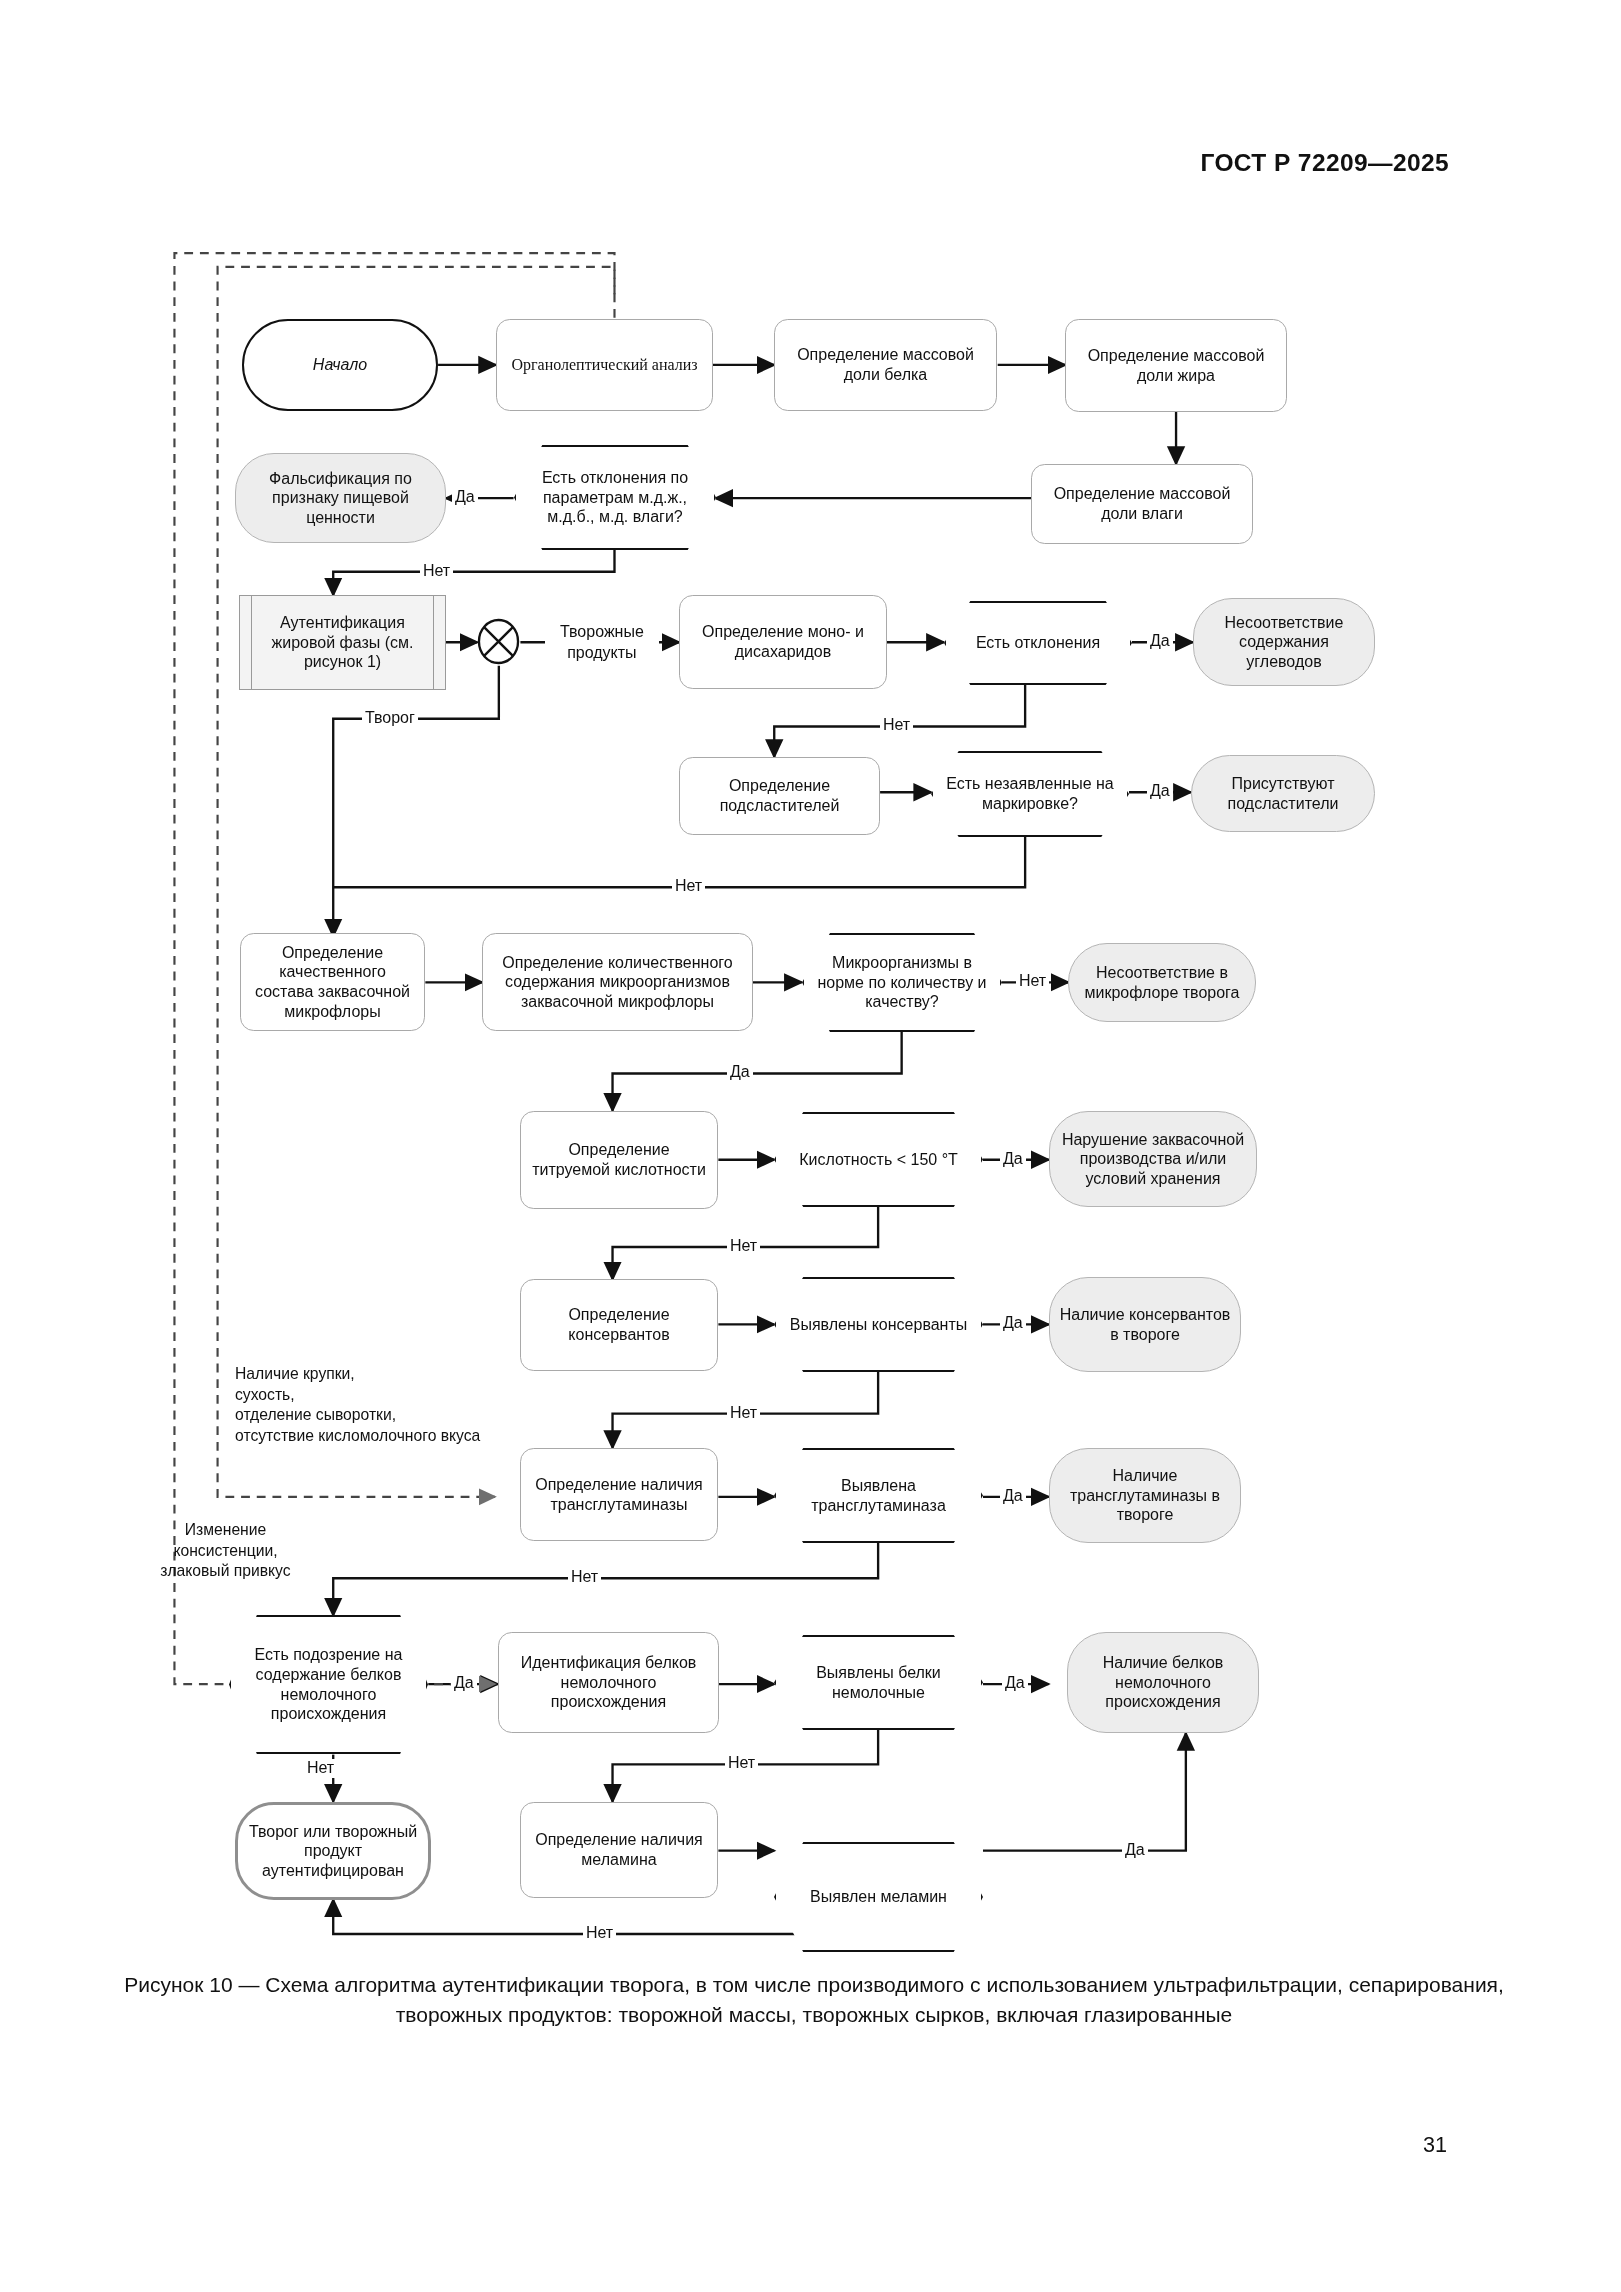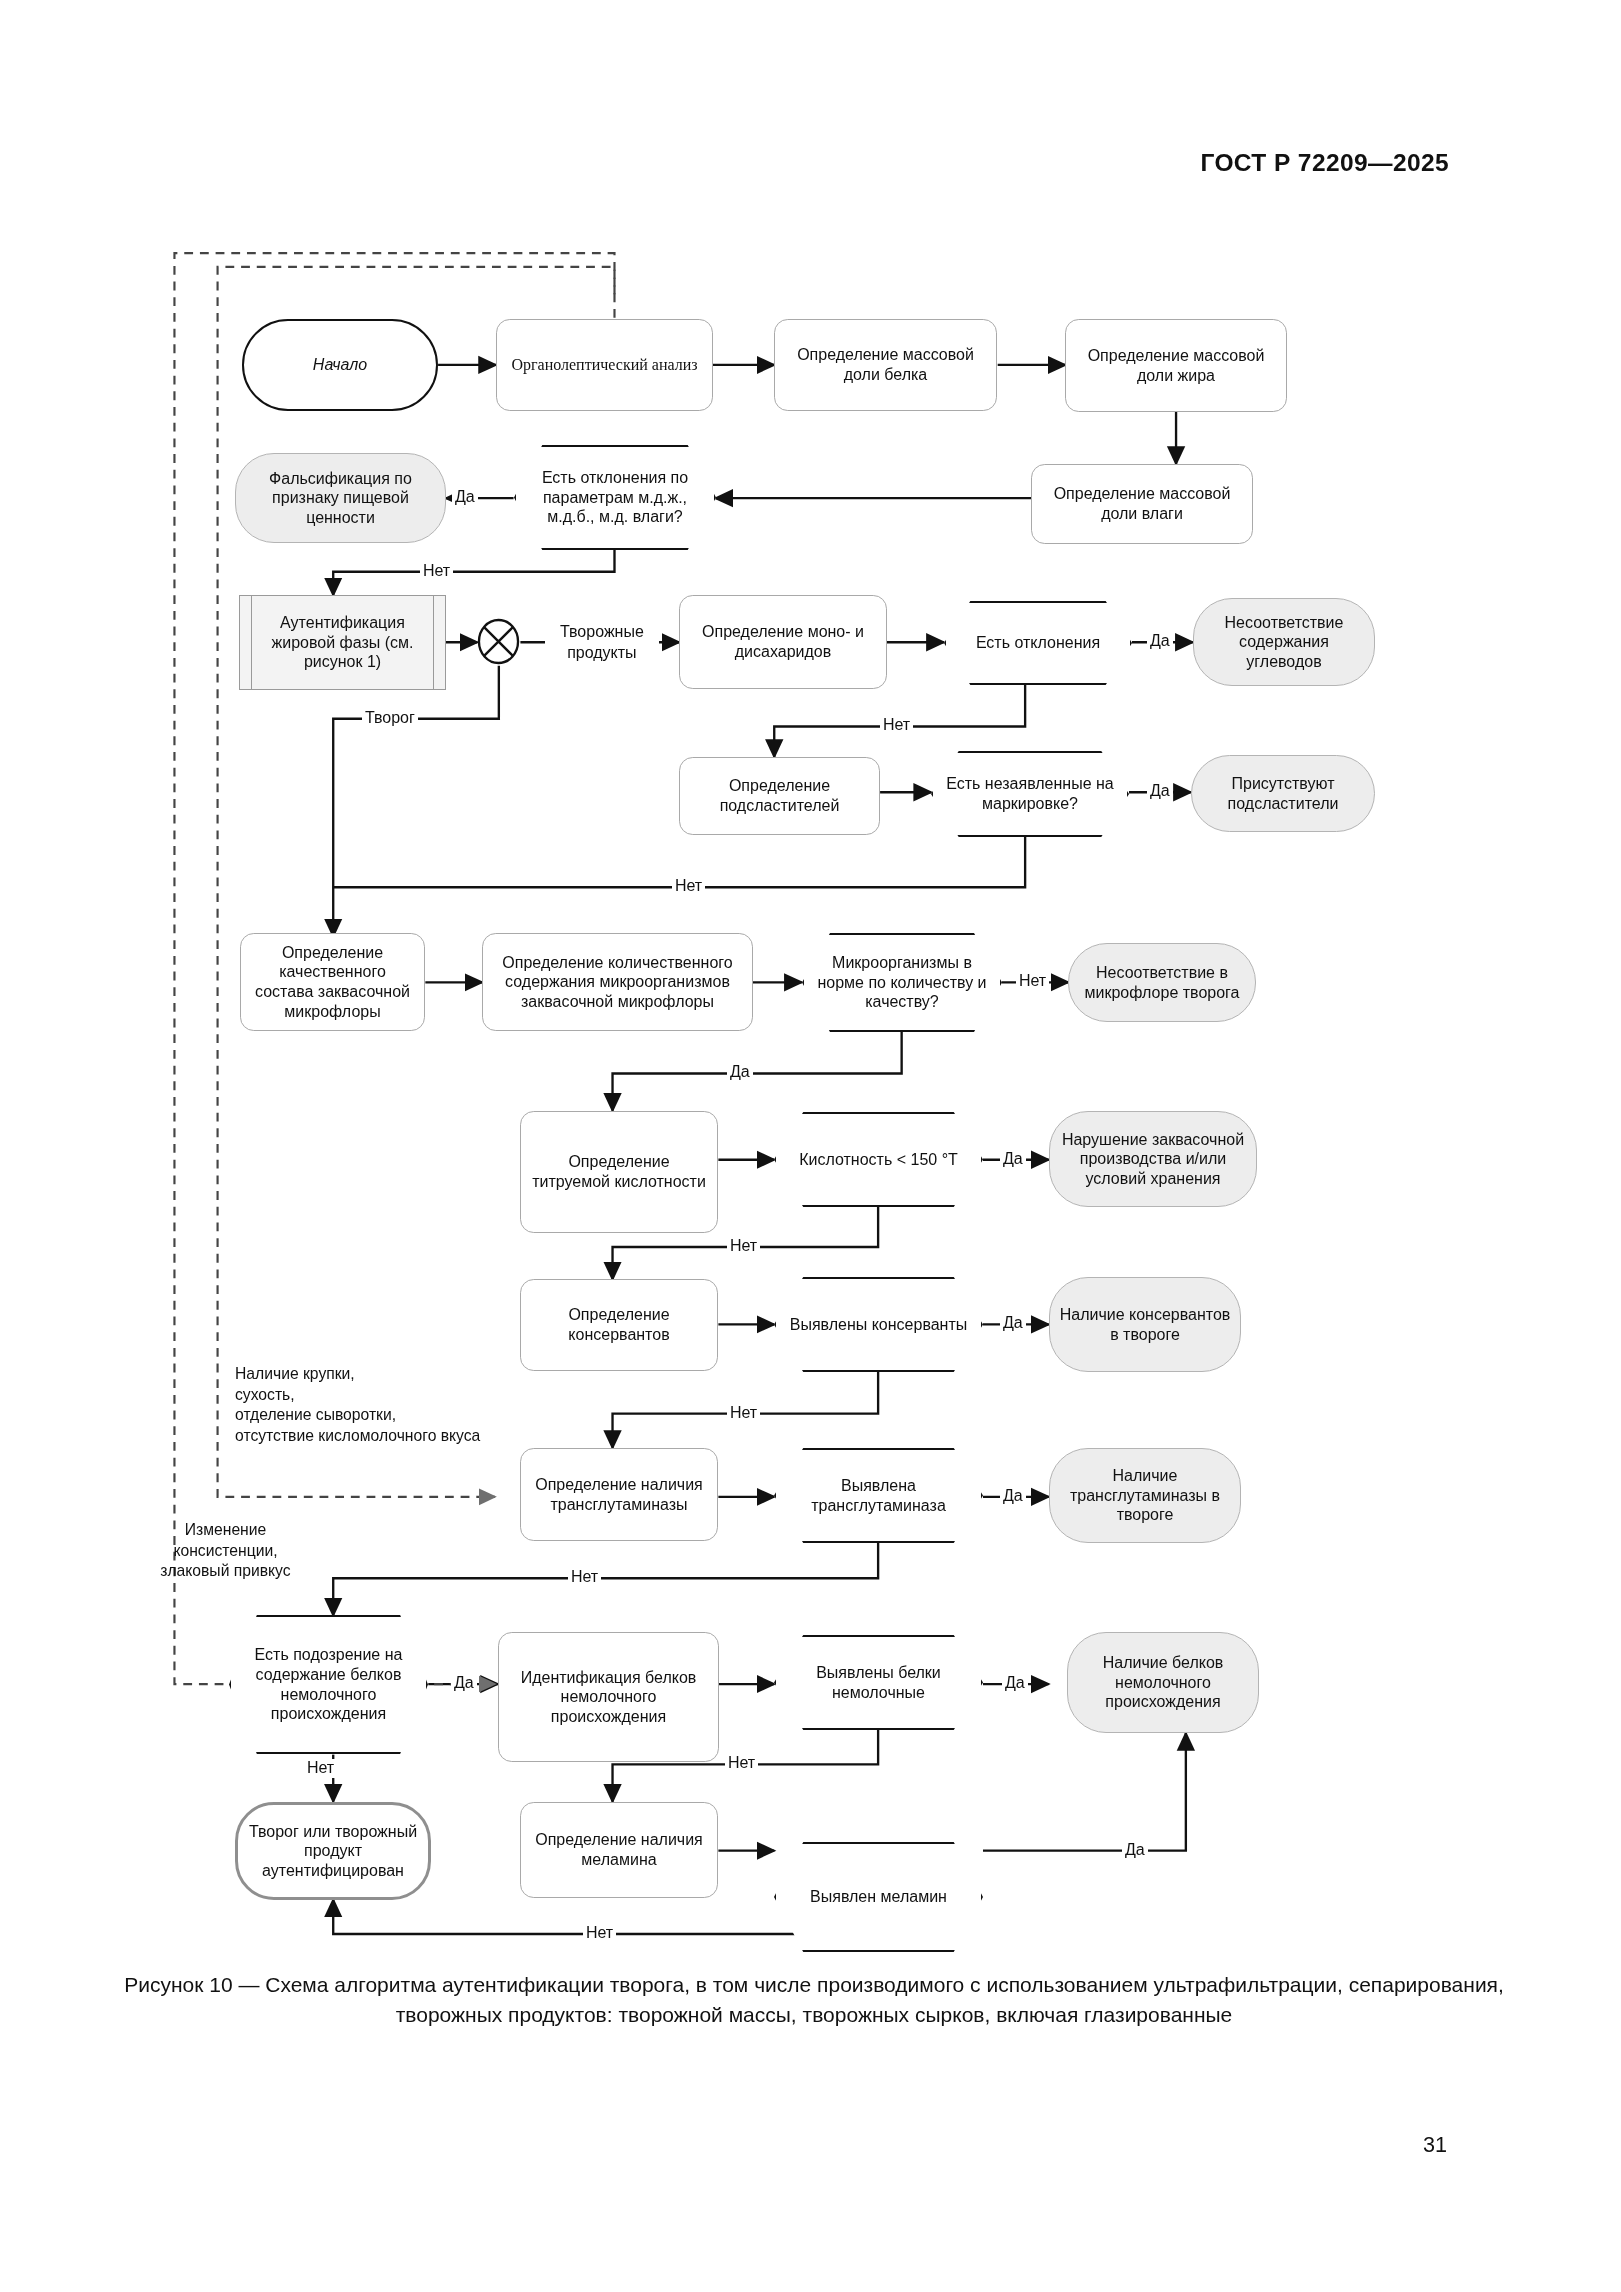--- a/index.html
+++ b/index.html
@@ -233,21 +233,21 @@
   </div>
 
   <div class="node dec" style="left:802px;top:933px;width:200px;height:99px;">
     <span class="hx">Микроорганизмы в норме по количеству и качеству?</span>
   </div>
 
   <div class="node result" style="left:1068px;top:943px;width:188px;height:79px;">
     <span>Несоответствие в микрофлоре творога</span>
   </div>
 
-  <div class="node proc" style="left:520px;top:1111px;width:198px;height:122px;">
+  <div class="node proc" style="left:520px;top:1111px;width:198px;height:98px;">
     <span>Определение титруемой кислотности</span>
   </div>
 
   <div class="node dec" style="left:774px;top:1112px;width:209px;height:95px;">
     <span class="hx">Кислотность &lt; 150 °Т</span>
   </div>
 
   <div class="node result" style="left:1049px;top:1111px;width:208px;height:96px;">
     <span>Нарушение заквасочной производства и/или условий хранения</span>
   </div>
@@ -273,21 +273,21 @@
   </div>
 
   <div class="node result" style="left:1049px;top:1448px;width:192px;height:95px;">
     <span>Наличие трансглутаминазы в твороге</span>
   </div>
 
   <div class="node dec" style="left:229px;top:1615px;width:199px;height:139px;">
     <span class="hx">Есть подозрение на содержание белков немолочного происхождения</span>
   </div>
 
-  <div class="node proc" style="left:498px;top:1632px;width:221px;height:130px;">
+  <div class="node proc" style="left:498px;top:1632px;width:221px;height:101px;">
     <span>Идентификация белков немолочного происхождения</span>
   </div>
 
   <div class="node dec" style="left:774px;top:1635px;width:209px;height:95px;">
     <span class="hx">Выявлены белки немолочные</span>
   </div>
 
   <div class="node result" style="left:1067px;top:1632px;width:192px;height:101px;">
     <span>Наличие белков немолочного происхождения</span>
   </div>

